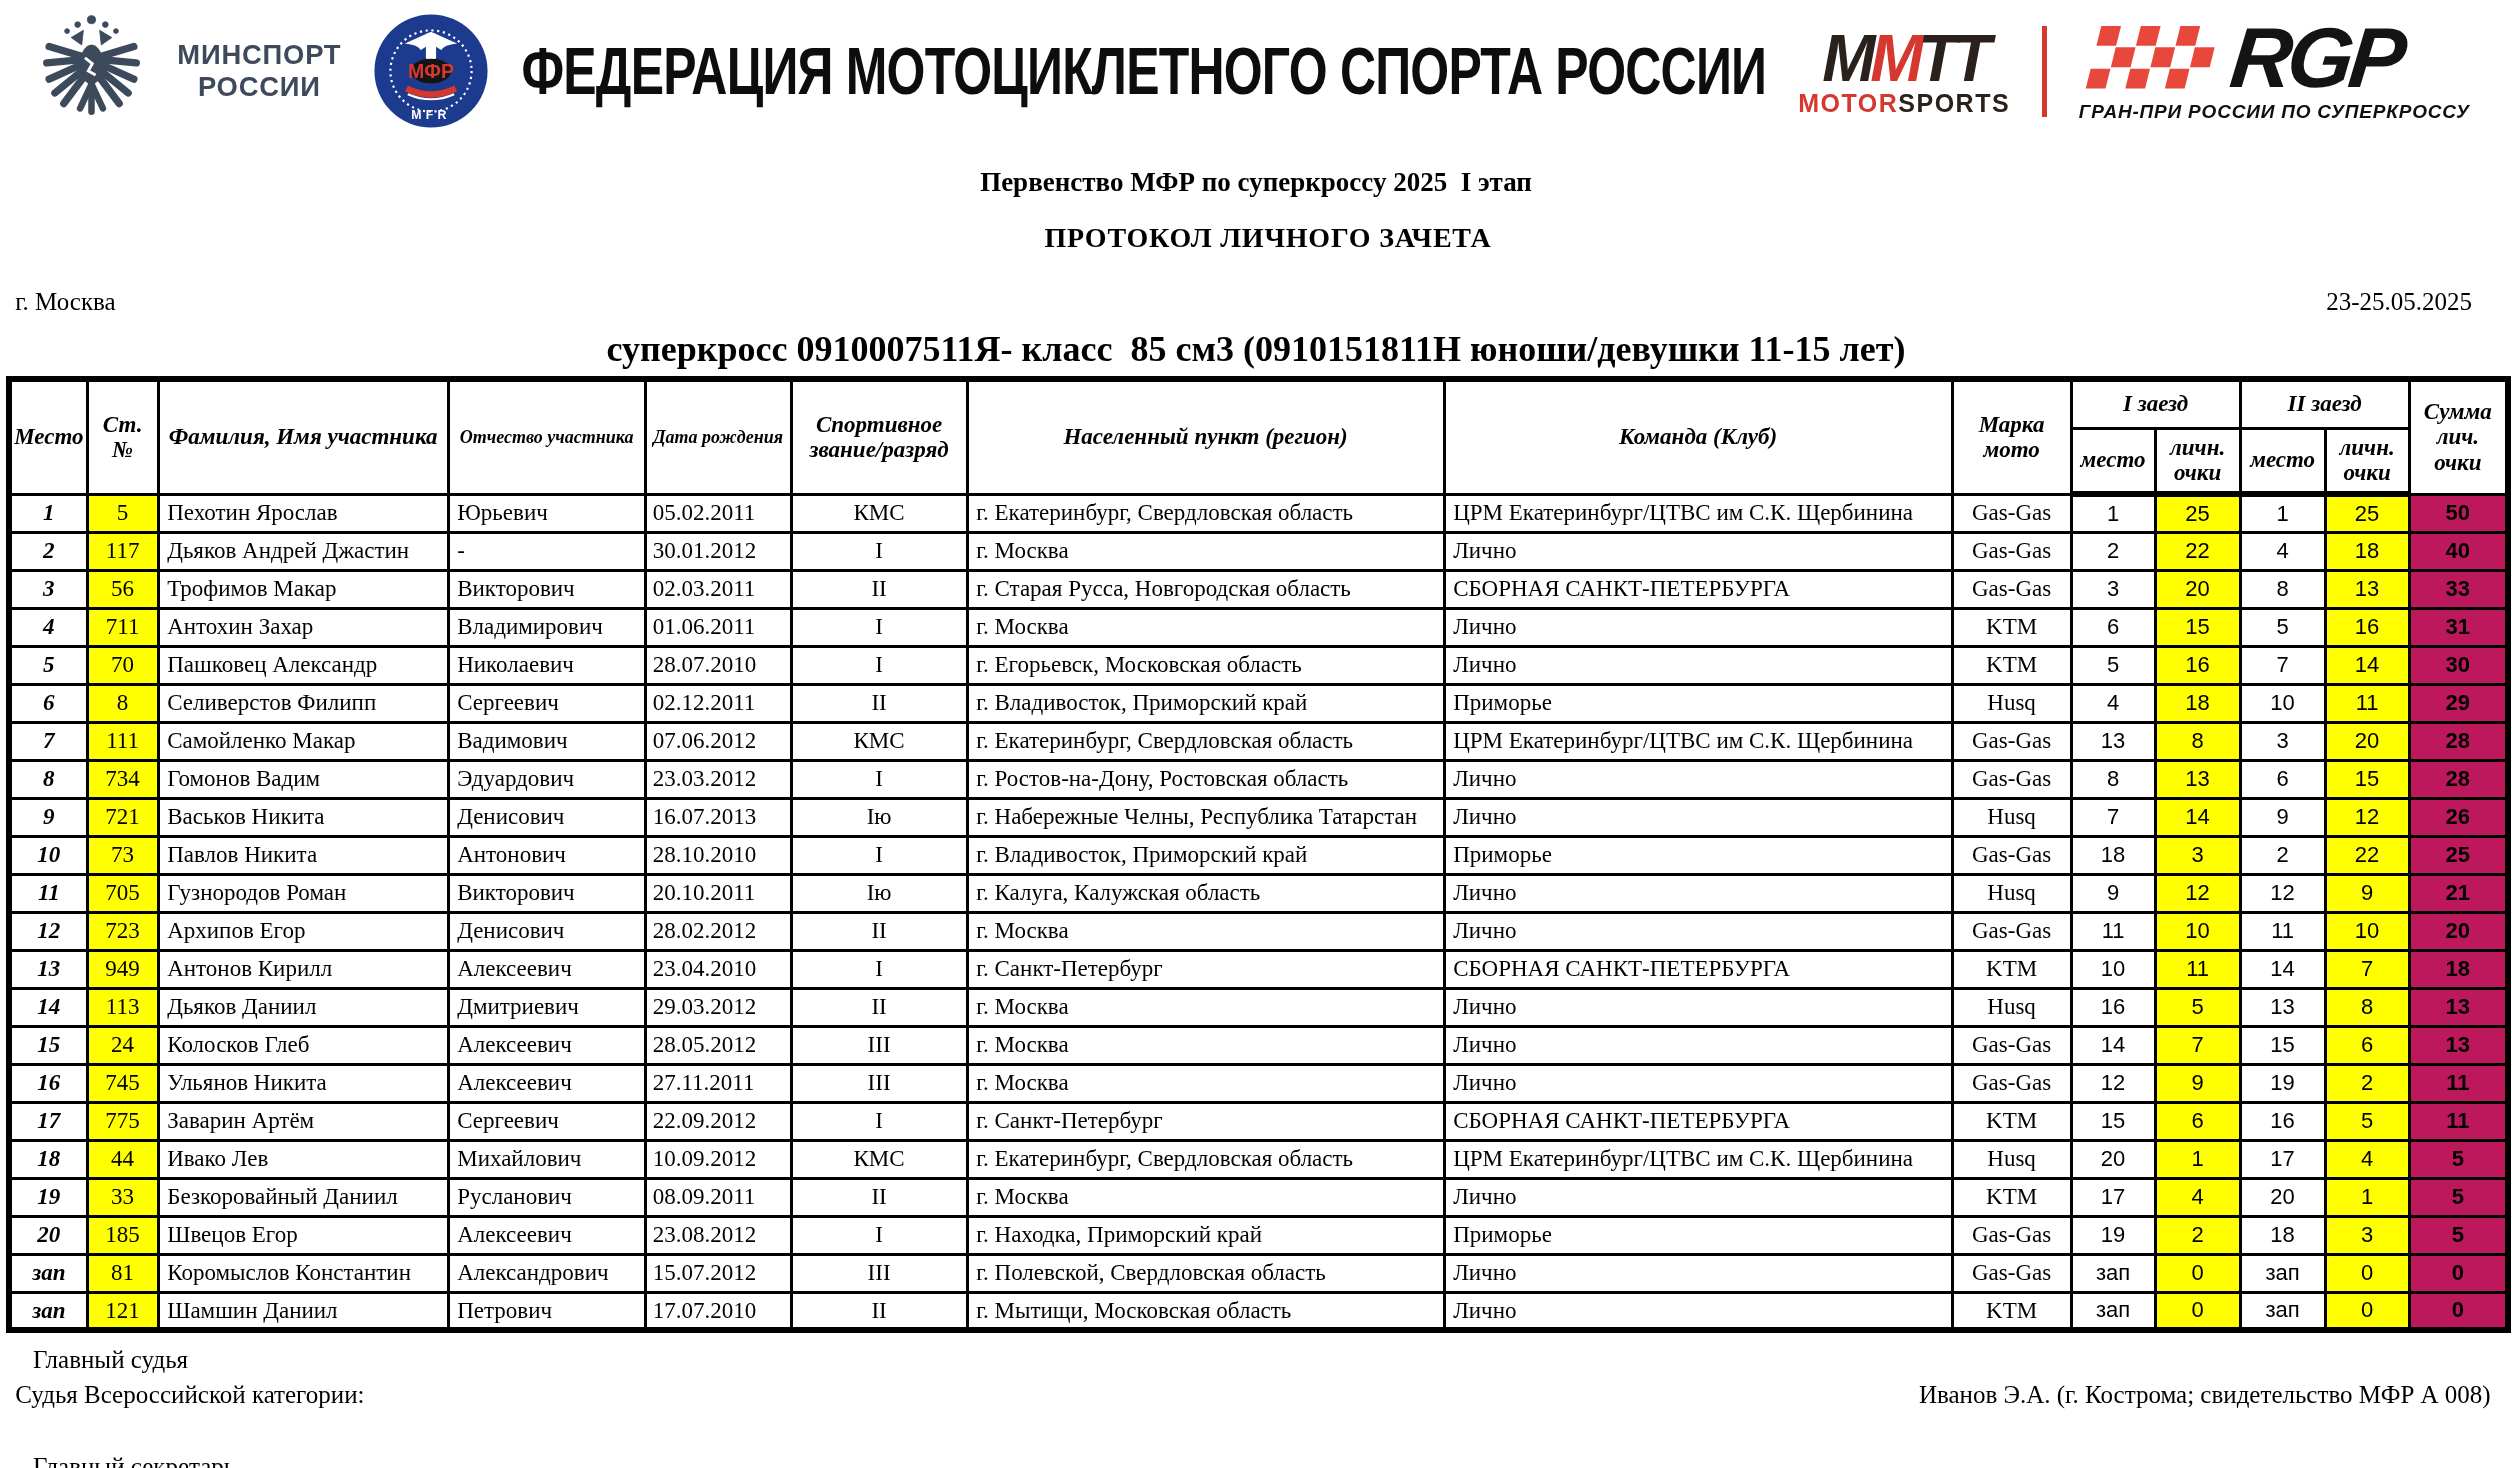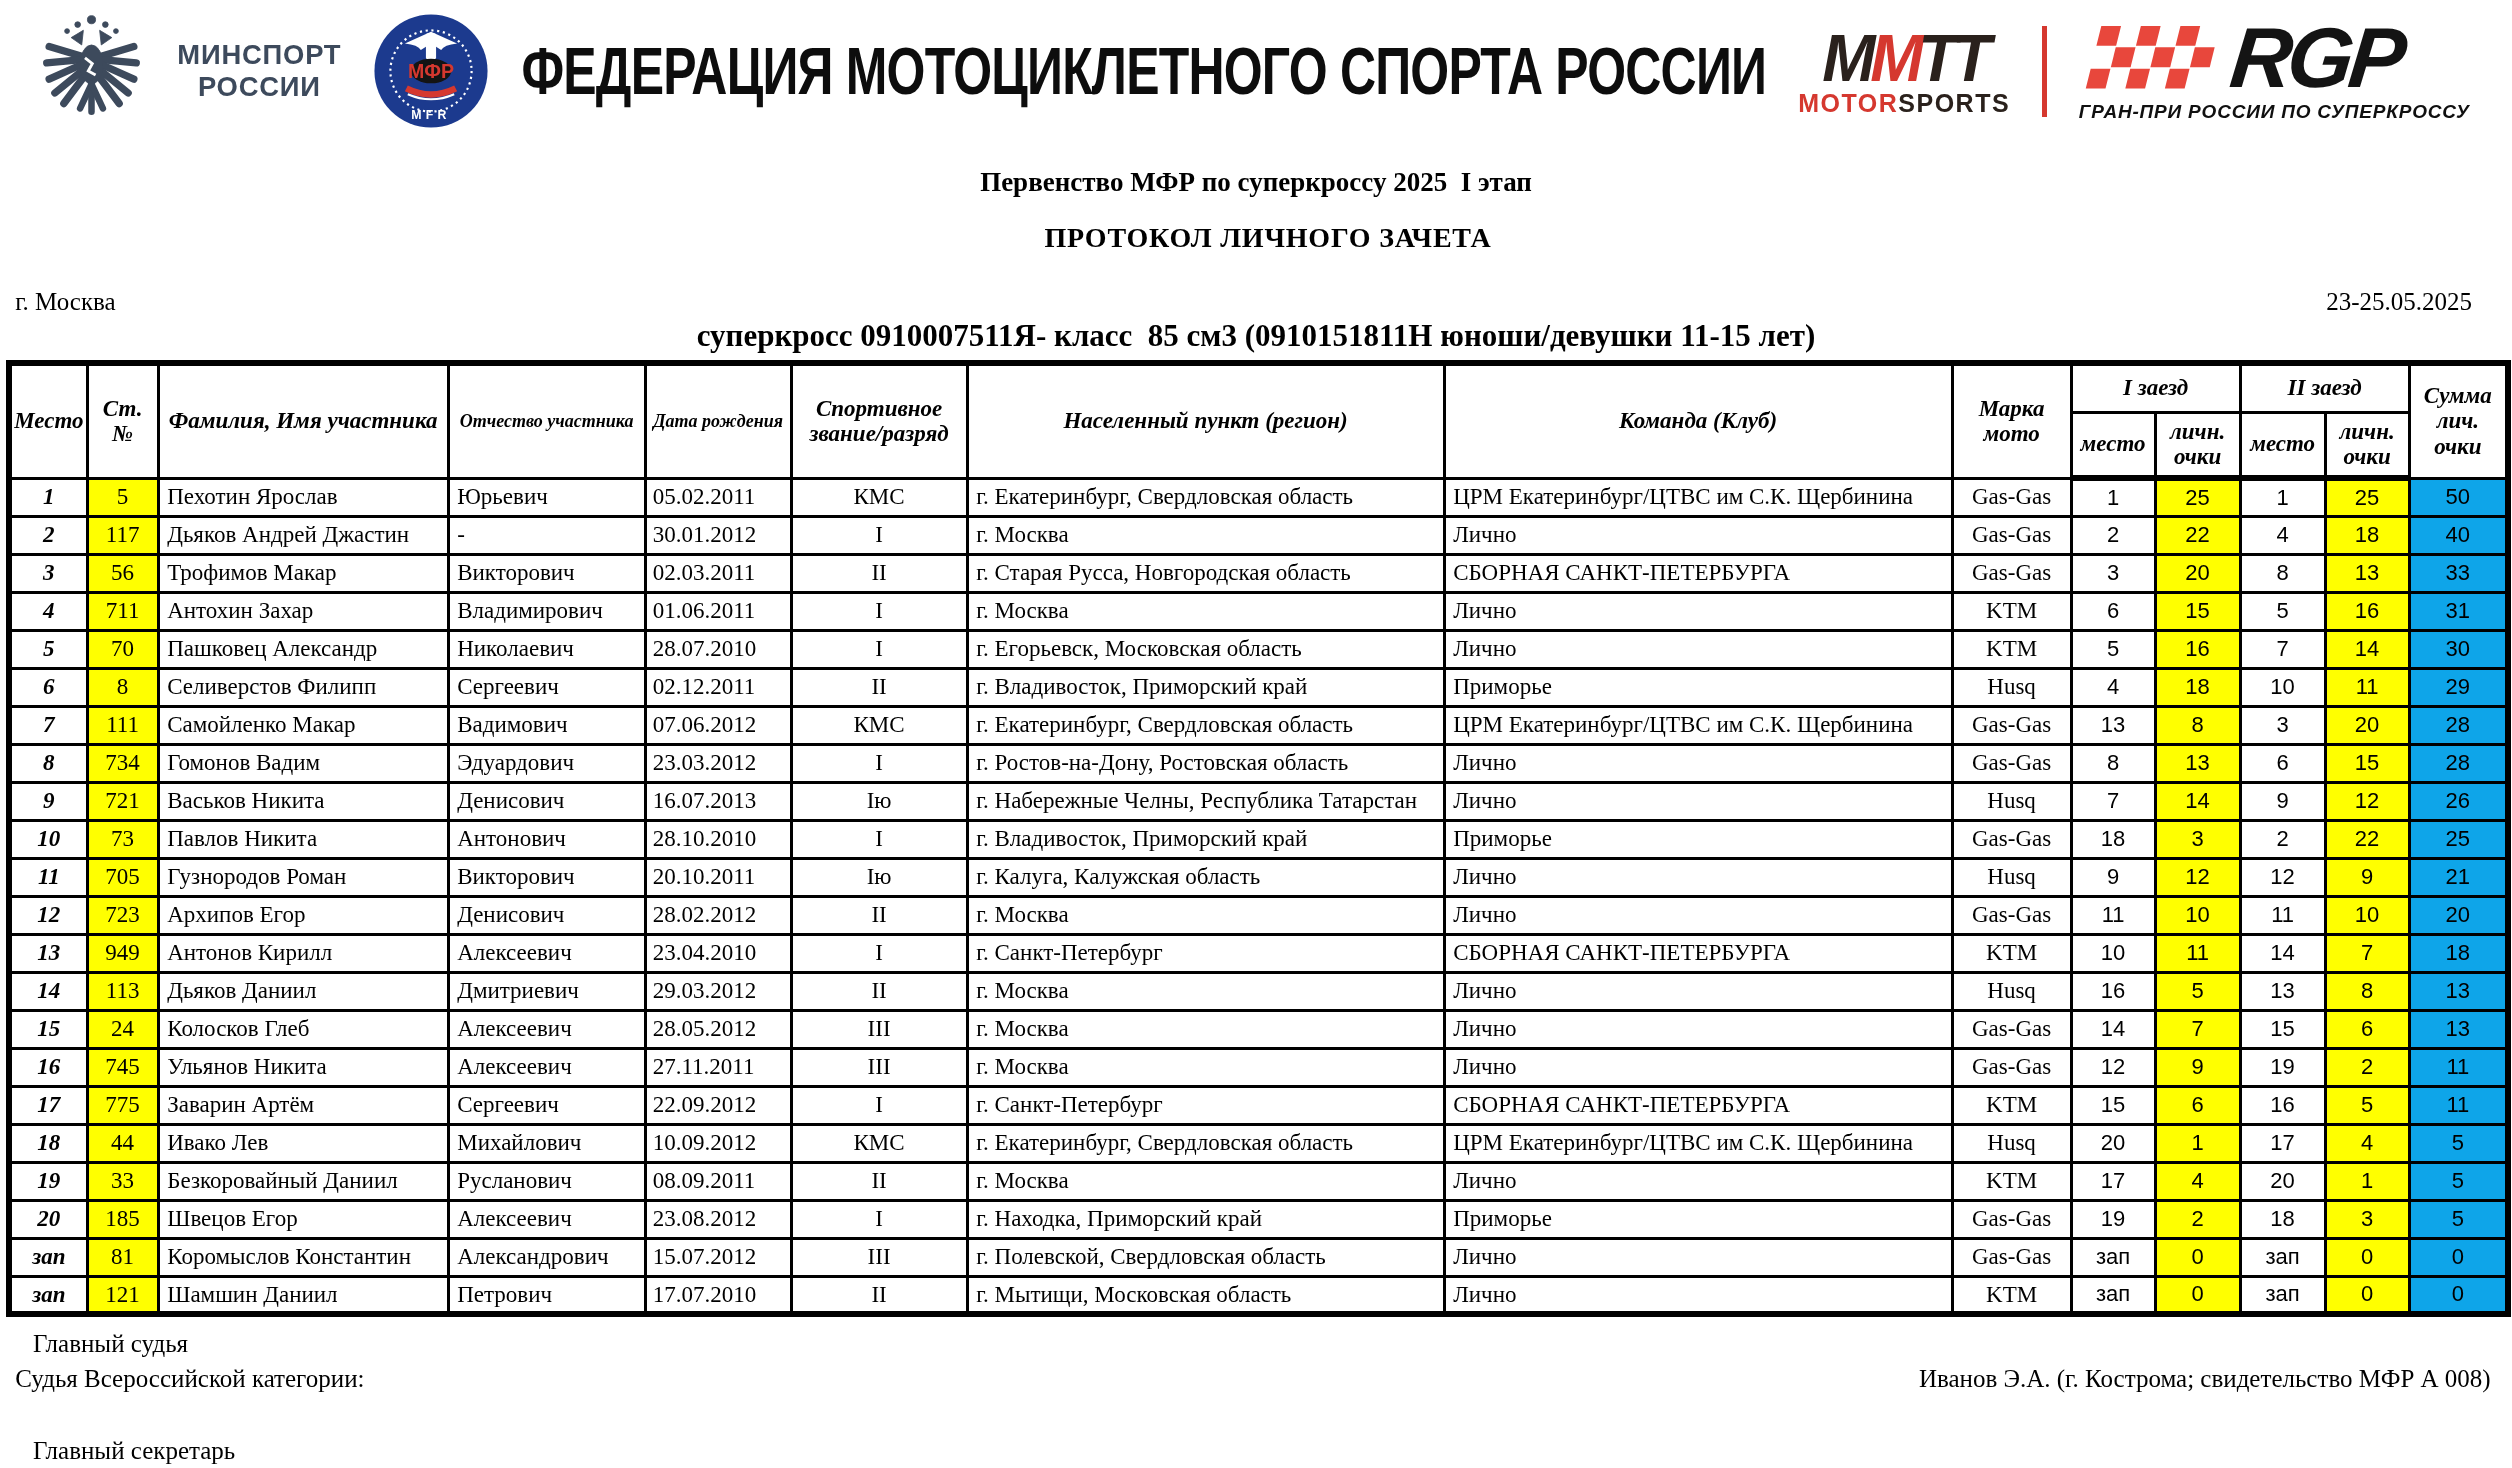--- a/index.html
+++ b/index.html
@@ -49,21 +49,21 @@
     font-size:19px; color:#101010; margin-top:4.6px; letter-spacing:0.8px; text-align:center;
   }
 
   
   .title-event   { margin-top:29px; text-align:center; font-weight:bold; font-size:27px; }
   .title-protocol{ margin-top:24.4px; text-align:center; font-weight:bold; font-size:28px; letter-spacing:0.8px;padding-left:24px; }
   .meta-row {
     margin-top:34px; display:flex; justify-content:space-between;
     padding:0 40px 0 15.2px; font-size:25px;
   }
-  .class-line { margin-top:2px; margin-bottom:6.1px; text-align:center; font-weight:bold; font-size:31px; }
+  .class-line { margin-top:12px; margin-bottom:6.1px; text-align:center; font-weight:bold; font-size:36px; }
 
   
   table.results {
     width:2500px; margin:0 6.1px; border-collapse:collapse; table-layout:fixed;
     border:6.1px solid #000;
   }
   .results th, .results td {
     border:3px solid #000; overflow:hidden; text-align:center; vertical-align:middle;
   }
   .results thead tr:last-child th { border-bottom:6.1px solid #000; }
@@ -76,21 +76,21 @@
   .results thead tr.sub-row th { height:66px; }
   .results td { height:38px; font-size:23px; line-height:1.02; padding:0 4.6px; }
   td.c-place { font-style:italic; font-weight:bold; }
   td.c-num { background:#ffff00; }
   td.c-name, td.c-patronymic, td.c-location, td.c-team { text-align:left; padding-left:7.6px; }
   td.c-dob { text-align:left; padding-left:6.1px; }
   td.c-r1_place, td.c-r2_place, td.c-r1_pts, td.c-r2_pts, td.c-total {
     font-family:"Liberation Sans", sans-serif; font-size:22px;
   }
   td.c-r1_pts, td.c-r2_pts { background:#ffff00; }
-  td.c-total { background:#0ea5e9; font-weight:normal; }
+  td.c-total { background:#be185d; font-weight:bold; }
 
   
   .footer { margin-top:9.1px; font-size:25px; }
   .sig-title { padding-left:33px; height:35px; display:flex; align-items:center; }
   .sig-row {
     padding:0 21.3px 0 15.2px; height:35px;
     display:flex; justify-content:space-between; align-items:center;
   }
   .sig-gap { height:37px; }
 </style>

